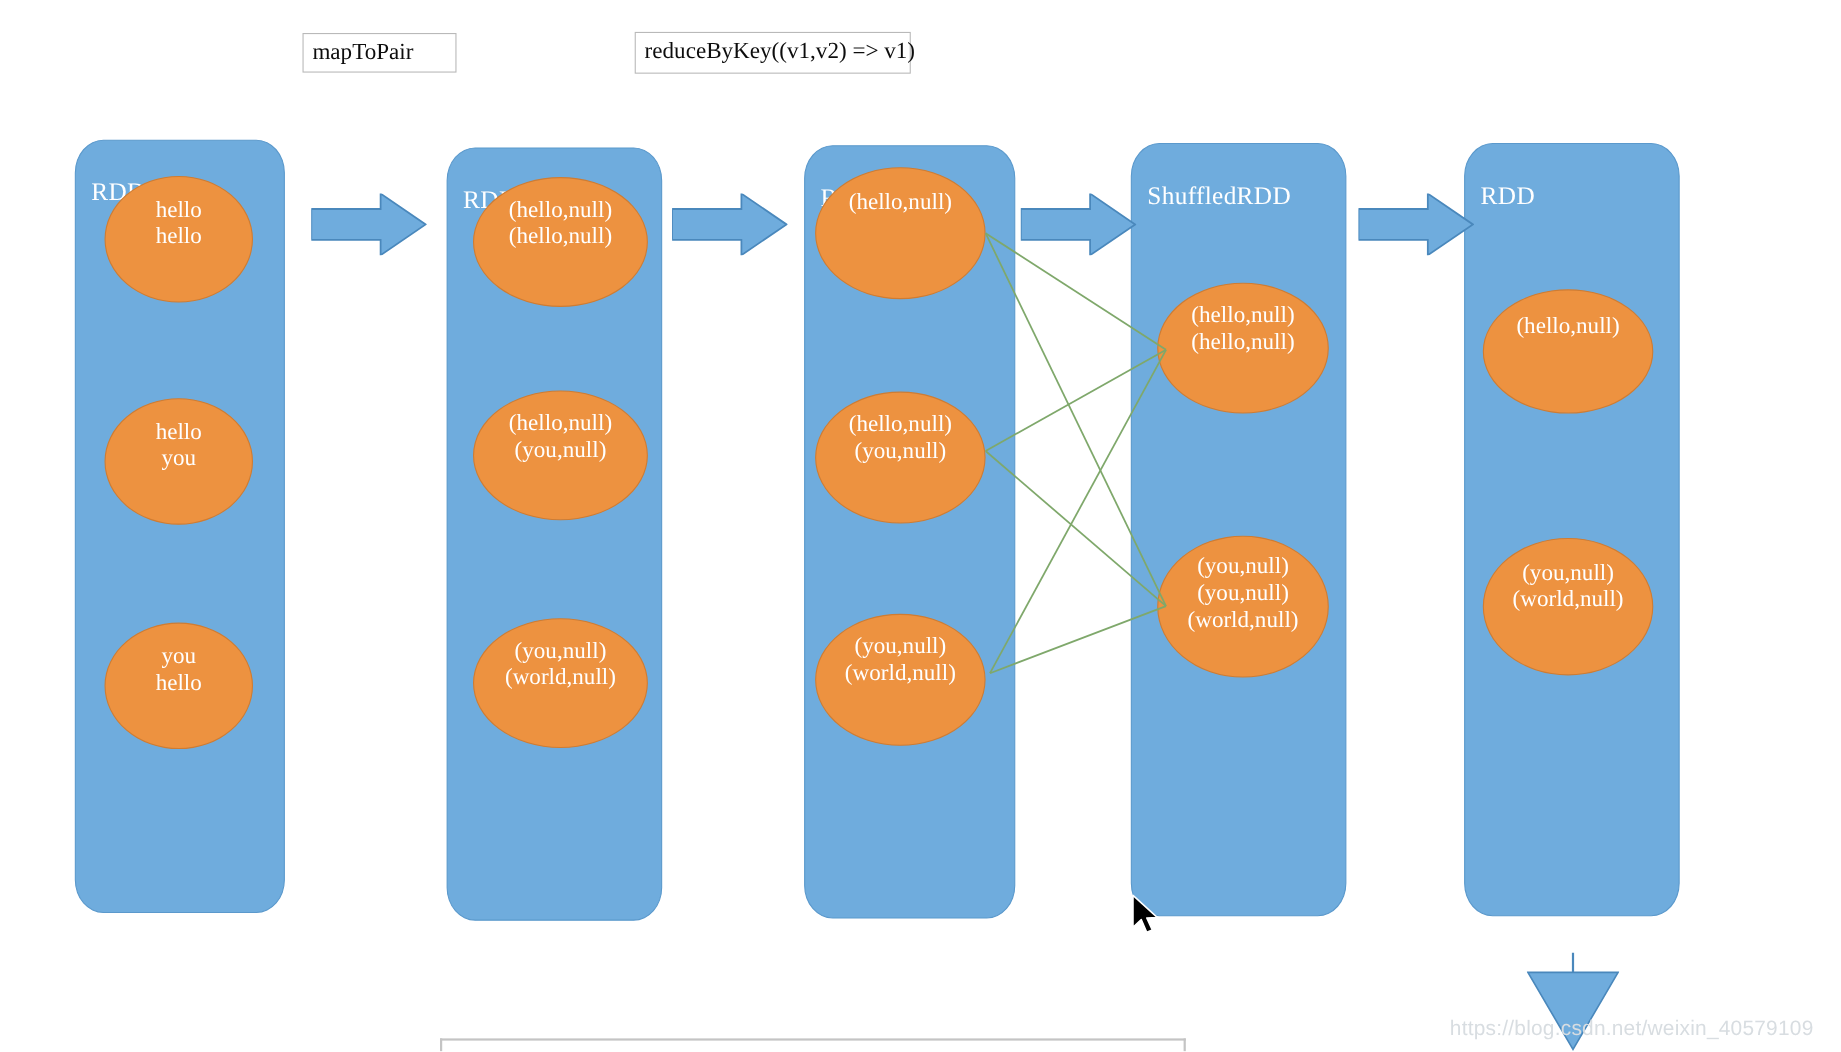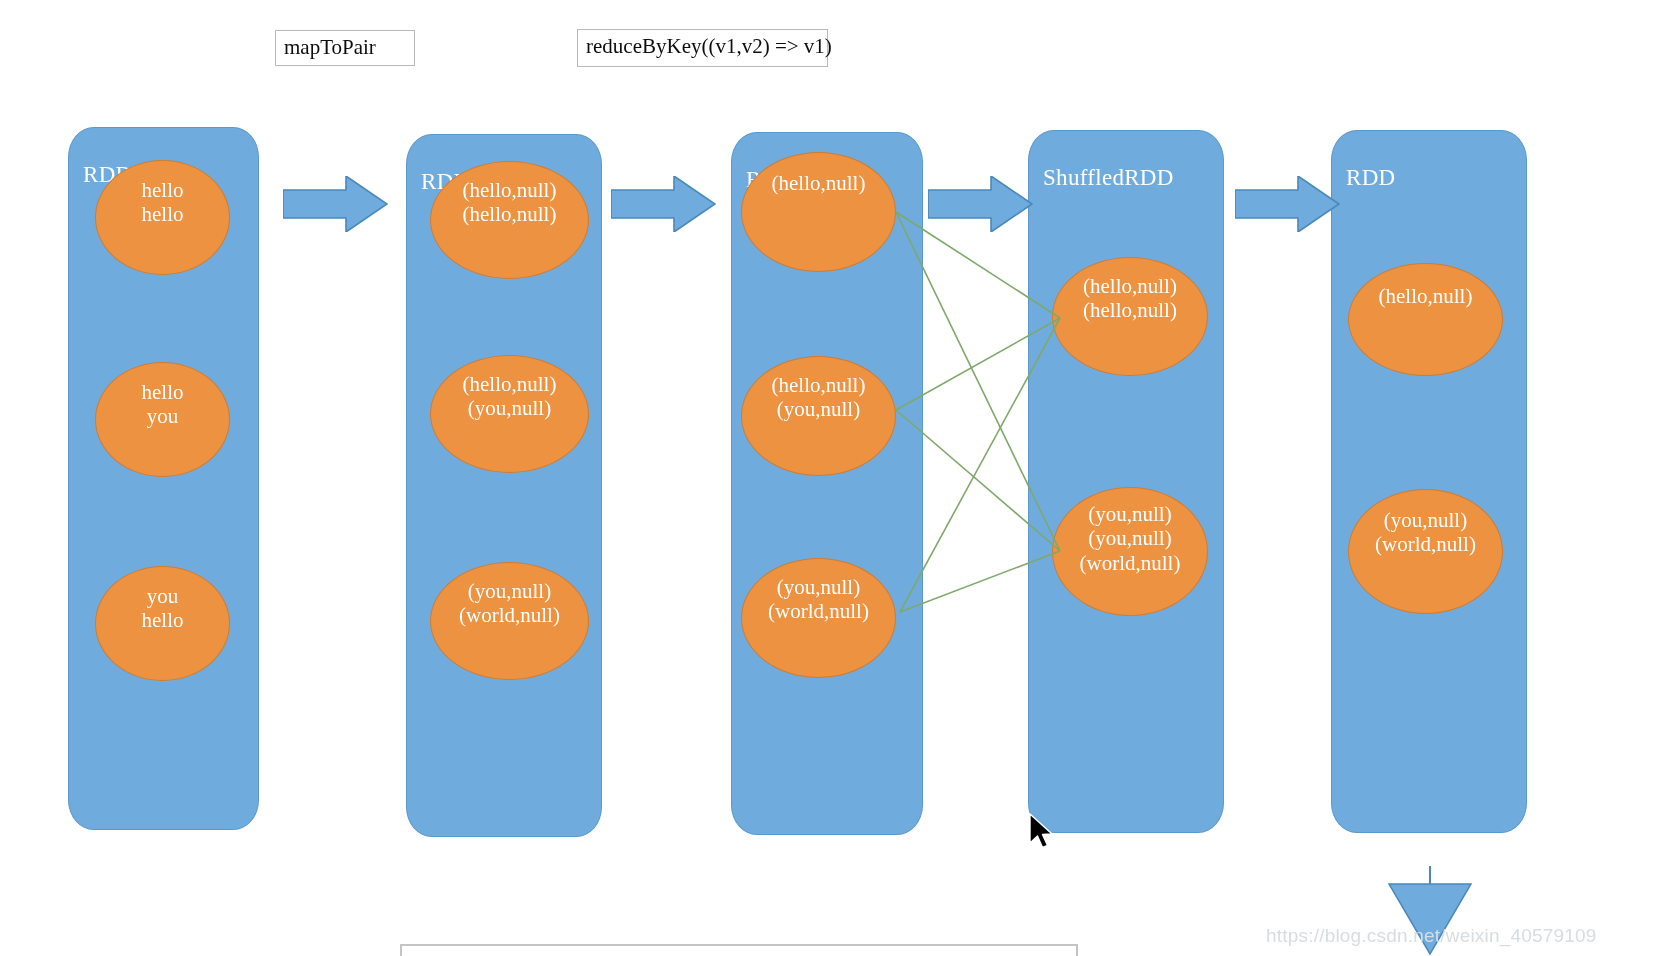--- a/index.html
+++ b/index.html
@@ -219,19 +219,19 @@
     <polygon points="0,14 63,14 63,0 104,28 63,56 63,42 0,42" fill="#6FACDD" stroke="#4A88BC" stroke-width="1.6"></polygon>
   </svg>
 
   <svg id="down-arrow" style="left:1388px; top:866px; width:84px; height:90px;" viewBox="0 0 84 90">
     <line x1="42" y1="0" x2="42" y2="18" stroke="#4A88BC" stroke-width="2"></line>
     <polygon points="1,18 83,18 42,88" fill="#6FACDD" stroke="#4A88BC" stroke-width="1.5"></polygon>
   </svg>
 
   <div id="bottom-frame" style="left:400px; top:944px; width:678px; height:12px;"></div>
 
-  <div id="watermark" style="left:1266px; top:925px;">https://blog.csdn.net/weixin_40579109</div>
+  <div id="watermark" style="left:1318px; top:925px;">https://blog.csdn.net/weixin_40579109</div>
 
   <svg id="cursor" style="left:1027px; top:812px; width:30px; height:42px;" viewBox="0 0 30 42">
     <path d="M3,2 L3,31 L10.5,24 L15.5,35.5 L20.5,33.5 L15.5,22.5 L25,22 Z" fill="#000000" stroke="#ffffff" stroke-width="1.4" stroke-linejoin="round"></path>
   </svg>
 
 </div>
 
 </body></html>

